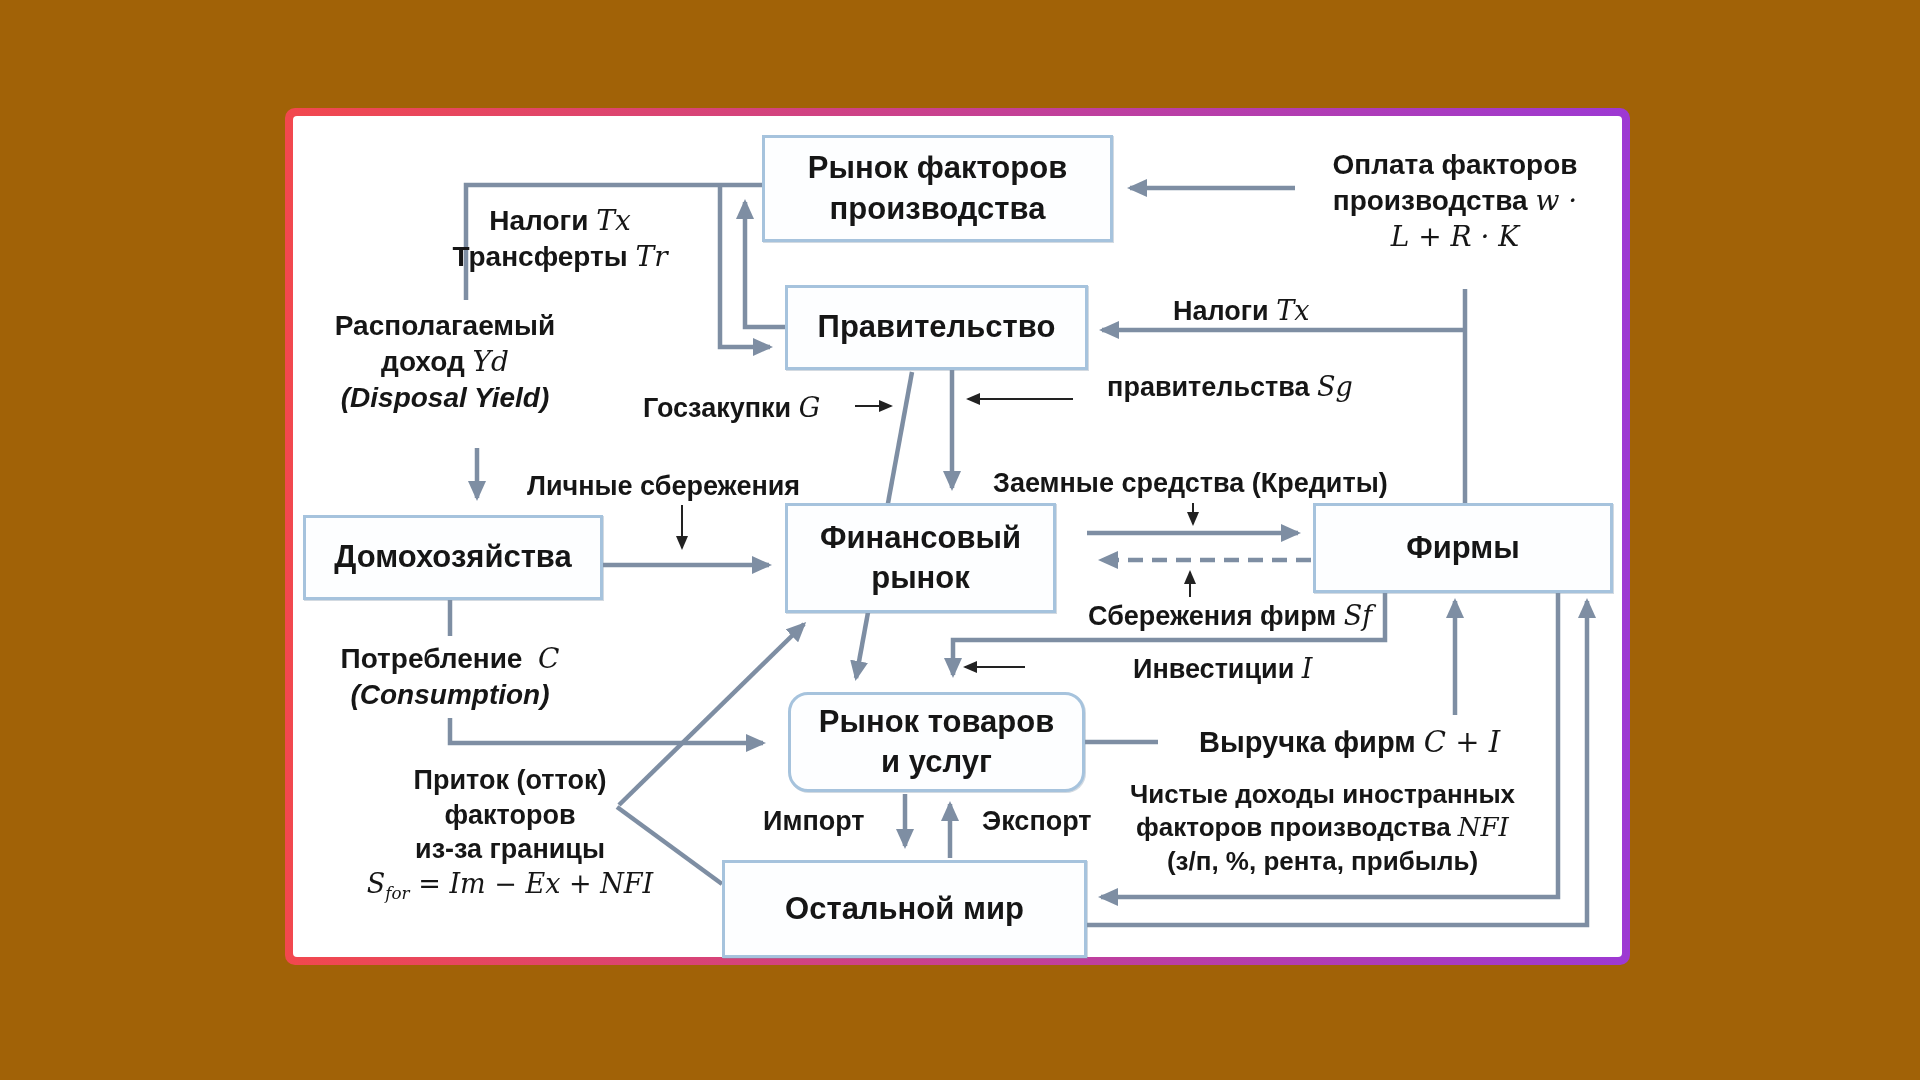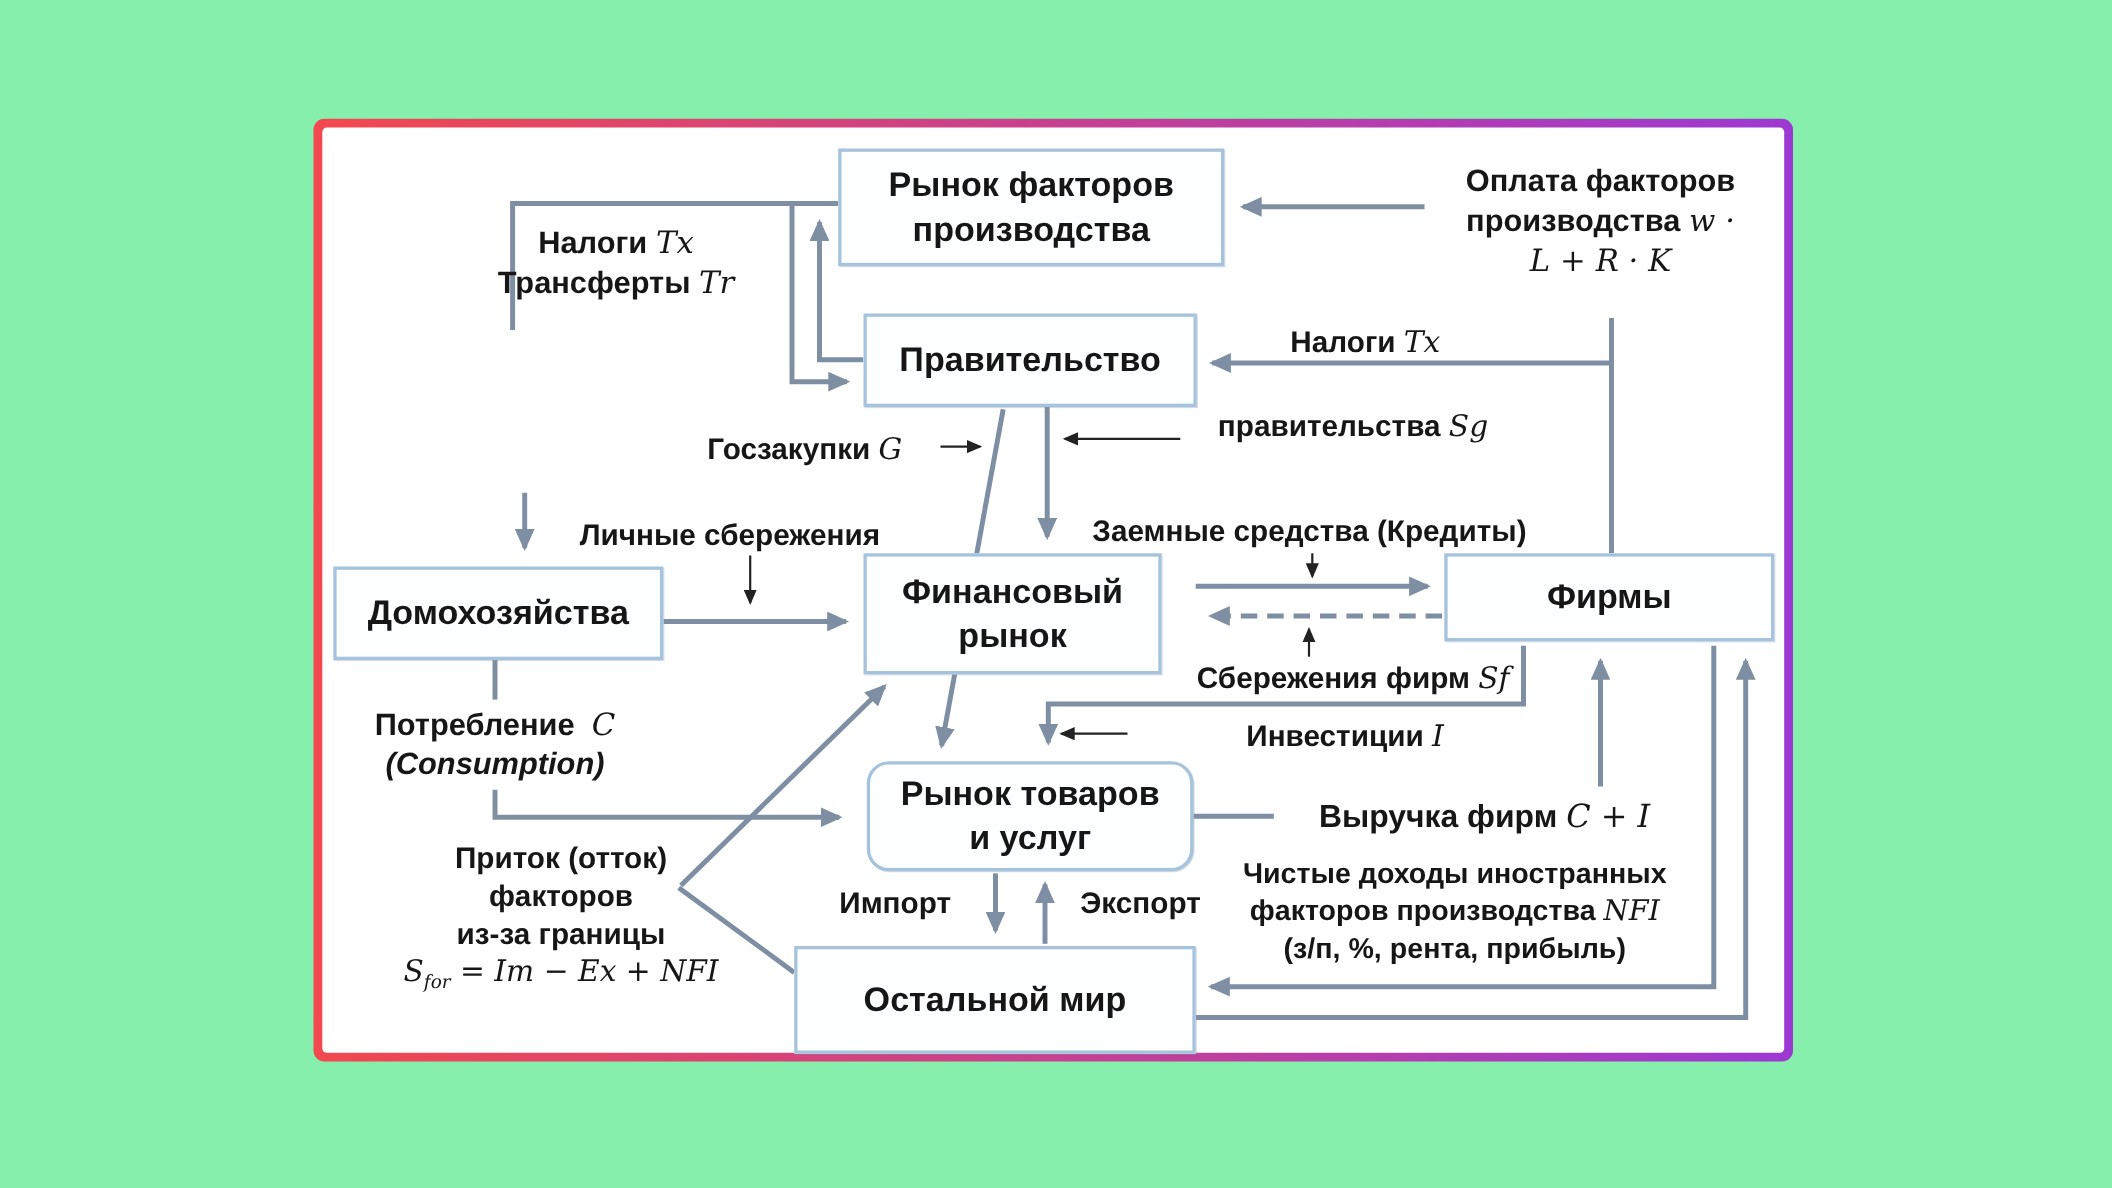--- a/index.html
+++ b/index.html
@@ -1,16 +1,16 @@
 <!DOCTYPE html>
 <html><head>
 <meta charset="utf-8">
 <style>
   html,body{margin:0;padding:0;background:#ffffff;}
-  #stage{position:relative;width:1920px;height:1080px;background:#86efac;overflow:hidden;
+  #stage{position:relative;width:1920px;height:1080px;background:#a16207;overflow:hidden;
          font-family:"Liberation Sans",sans-serif;color:#161616;}
   
   .frame{position:absolute;left:285px;top:108px;width:1345px;height:857px;
          background:linear-gradient(90deg,#f2484e,#9d39d3);border-radius:10px;}
   .frame-inner{position:absolute;left:8px;top:8px;right:8px;bottom:8px;background:#ffffff;border-radius:4px;}
   svg.wires{position:absolute;left:0;top:0;width:1920px;height:1080px;}
   
   .node{position:absolute;background:#fdfeff;border:3px solid #a6c3dd;box-sizing:border-box;
         display:flex;flex-direction:column;align-items:center;justify-content:center;
         font-size:31px;font-weight:600;line-height:1.30;text-align:center;
@@ -87,38 +87,43 @@
 
   <div class="node" style="left:303px;top:515px;width:300px;height:85px;">
     <div>Домохозяйства</div>
   </div>
 
   <div class="node" style="left:785px;top:503px;width:271px;height:110px;">
     <div>Финансовый</div>
     <div>рынок</div>
   </div>
 
-  <div class="node" style="left:1313px;top:503px;width:300px;height:80px;">
+  <div class="node" style="left:1313px;top:503px;width:300px;height:90px;">
     <div>Фирмы</div>
   </div>
 
   <div class="node round" style="left:788px;top:692px;width:297px;height:100px;">
     <div>Рынок товаров</div>
     <div>и услуг</div>
   </div>
 
   <div class="node" style="left:722px;top:860px;width:365px;height:98px;">
     <div>Остальной мир</div>
   </div>
 
   <div class="label center" style="left:430px;top:203px;width:260px;font-size:28px;">
     <div><span>Налоги</span> <span class="m">Tx</span></div>
     <div><span>Трансферты</span> <span class="m">Tr</span></div>
   </div>
 
+  <div class="label center" style="left:295px;top:308px;width:300px;font-size:28px;">
+    <div><span>Располагаемый</span></div>
+    <div><span>доход</span> <span class="m">Yd</span></div>
+    <div><span class="en">(Disposal Yield)</span></div>
+  </div>
 
   <div class="label center" style="left:1295px;top:147px;width:320px;font-size:28px;">
     <div><span>Оплата факторов</span></div>
     <div><span>производства</span> <span class="m">w ·</span></div>
     <div><span class="m">L + R · K</span></div>
   </div>
 
   <div class="label" style="left:1173px;top:294px;">
     <span>Налоги</span> <span class="m">Tx</span>
   </div>

